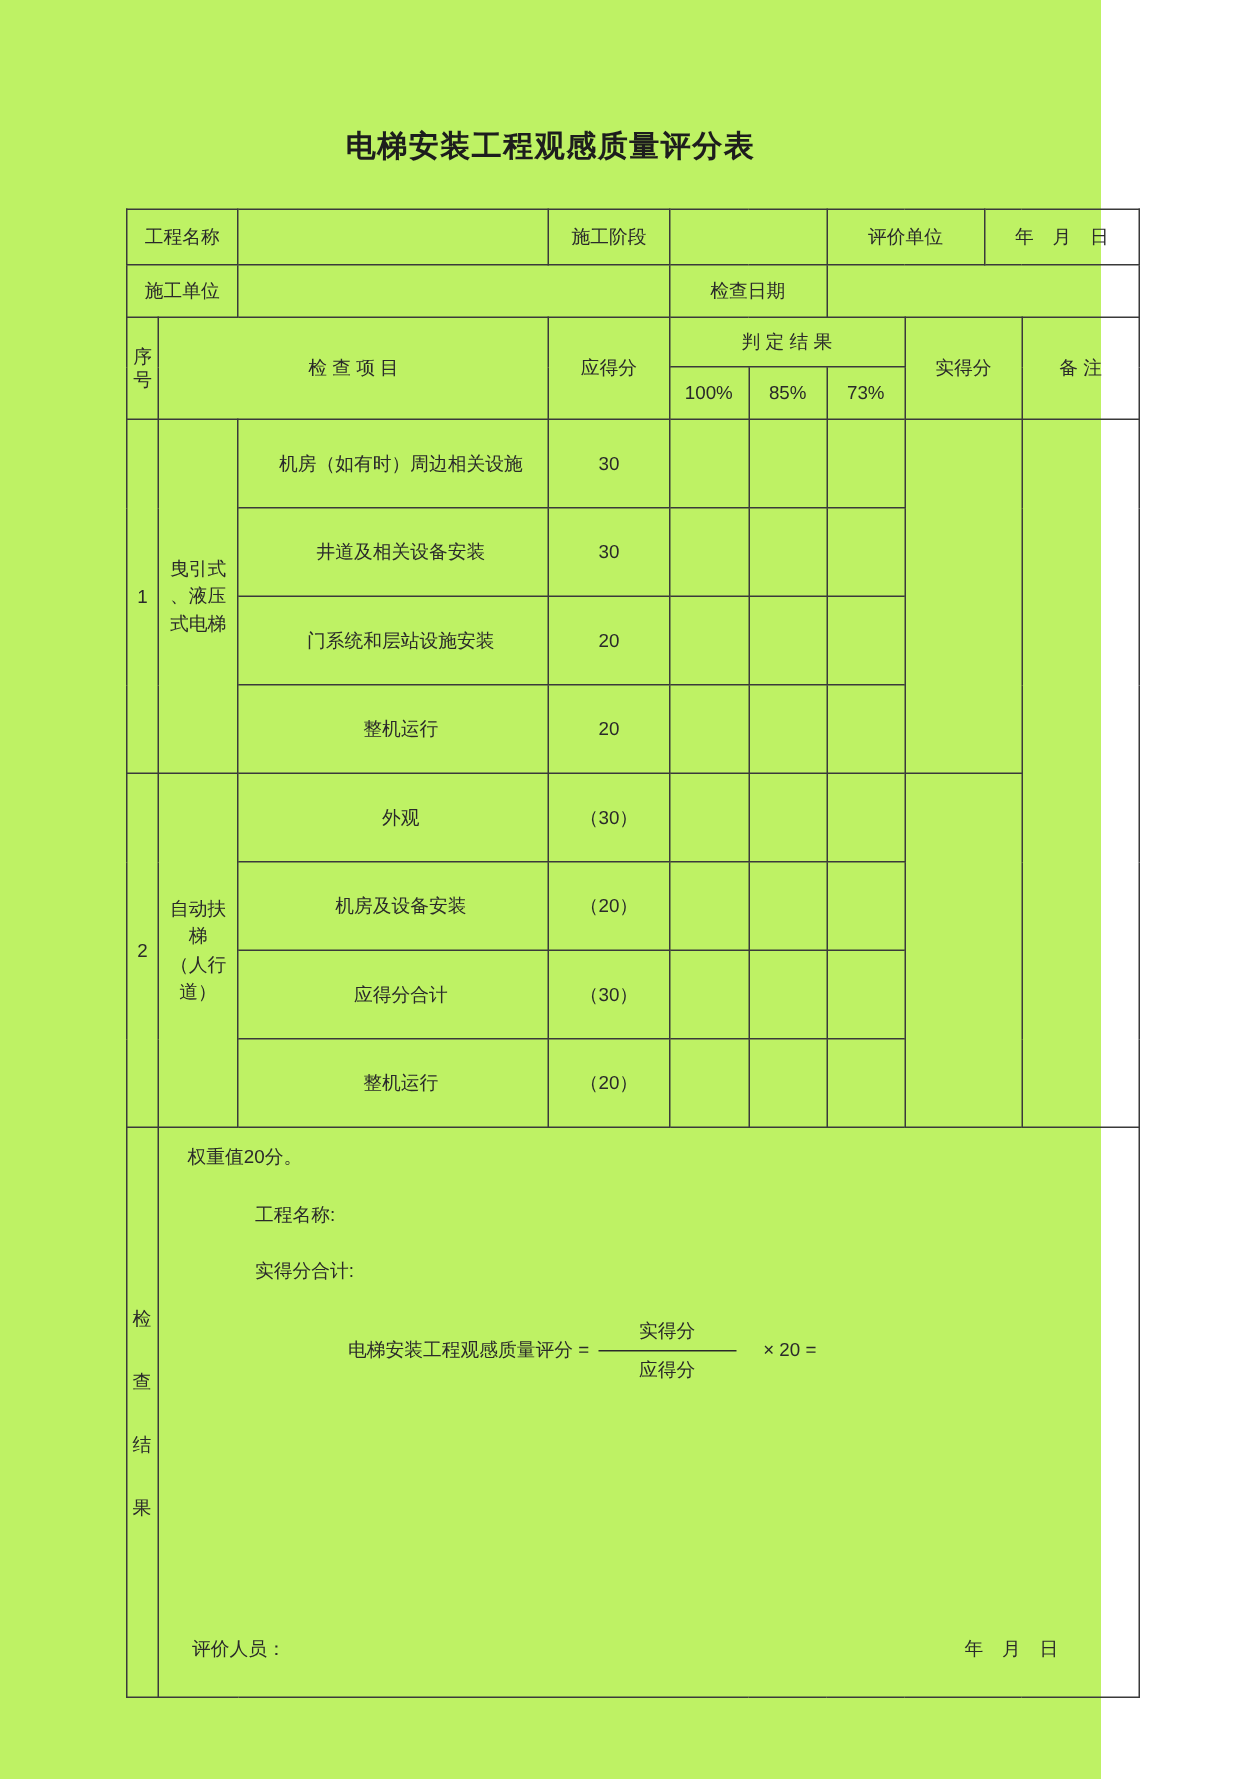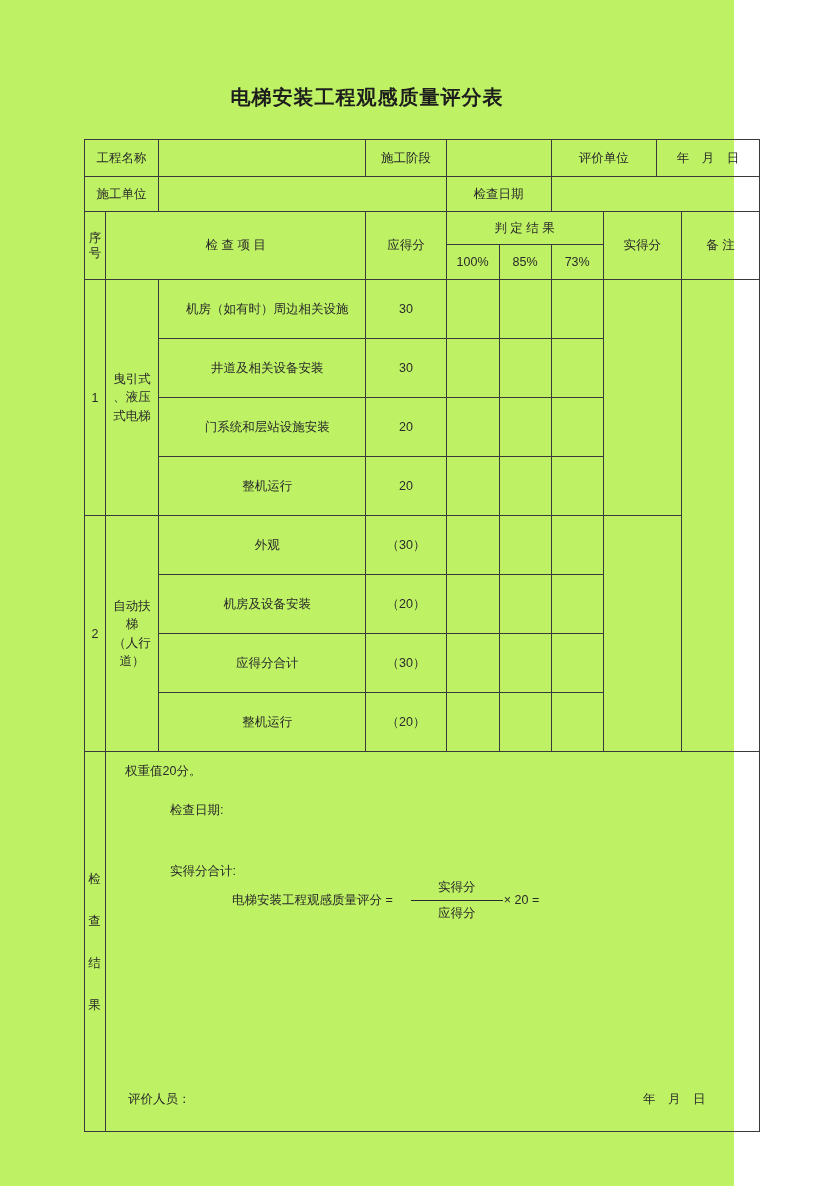--- a/index.html
+++ b/index.html
@@ -51,27 +51,27 @@
     white-space: pre-line;
     line-height: 42px;
     font-size: 13px;
     letter-spacing: 1px;
   }
   .result-cell { vertical-align: top; padding: 0; }
   .result-inner { position: relative; width: 100%; height: 378px; }
   .result-inner > div { position: absolute; white-space: nowrap; }
   .weight-note   { left: 9px;  top: 10px; }
   .due-total     { left: 54px; top: 49px; }
-  .actual-total  { left: 54px; top: 86px; margin-top: 24px; }
+  .actual-total  { left: 54px; top: 86px; }
   .formula-row   { left: 116px; top: 126px; display: flex; align-items: center; }
-  .formula-prefix { margin-right: 18px; }
+  .formula-prefix { margin-right: 6px; }
   .fraction { display: inline-block; width: 92px; text-align: center; }
   .fraction .num { display: block; padding: 0 0 4px 0; border-bottom: 1px solid #2a2a2a; }
   .fraction .den { display: block; padding: 4px 0 0 0; }
-  .formula-suffix { margin-left: 1px; }
+  .formula-suffix { margin-left: 18px; }
   .evaluator { left: 12px; top: 338px; }
   .result-date { left: 527px; top: 338px; }
 </style>
 </head>
 <body>
 
 <div class="page">
 
   <div class="doc-title">电梯安装工程观感质量评分表</div>
 
@@ -192,21 +192,21 @@
     </tr>
 
     <tr class="r-result">
       <td class="result-label">检
 查
 结
 果</td>
       <td colspan="9" class="result-cell left">
         <div class="result-inner">
           <div class="weight-note">权重值20分。</div>
-          <div class="due-total">检查日期:</div>
+          <div class="due-total">工程名称:</div>
           <div class="actual-total">实得分合计:</div>
           <div class="formula-row">
             <span class="formula-prefix">电梯安装工程观感质量评分 =</span>
             <span class="fraction">
               <span class="num">实得分</span>
               <span class="den">应得分</span>
             </span>
             <span class="formula-suffix">× 20 =</span>
           </div>
           <div class="evaluator">评价人员：</div>

